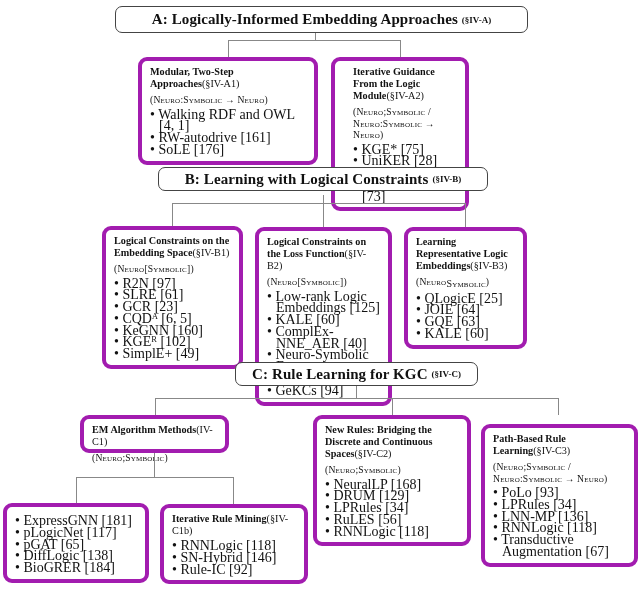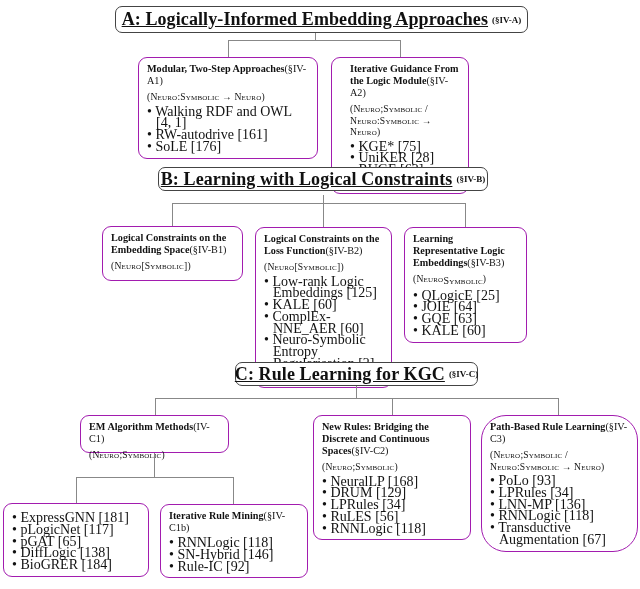--- a/index.html
+++ b/index.html
@@ -17,26 +17,26 @@
   .hline { height: 1px; }
   
   .sec-box {
     position: absolute;
     border: 1.2px solid #444;
     border-radius: 7px;
     background: #fff;
     display: flex; align-items: center; justify-content: center;
     white-space: nowrap;
   }
-  .sec-title { font-weight: bold; font-size: 18px; letter-spacing: 0.1px; text-decoration: underline; }
+  .sec-title { font-weight: bold; font-size: 15px; letter-spacing: 0.1px; }
   .sec-ref { font-weight: bold; font-size: 9px; margin-left: 4px; }
   
   .node {
     position: absolute;
-    border: 1px solid #a21caf;
+    border: 4px solid #a21caf;
     border-radius: 9px;
     background: #fff;
     padding: 5px 7px 5px 8px;
   }
   .node-title { font-weight: bold; font-size: 10.2px; line-height: 12px; }
   .node-ref { font-weight: normal; font-size: 10.2px; }
   .paradigm {
     font-size: 9.6px; line-height: 11.5px;
     margin: 4px 0 3px 0;
     font-variant: small-caps;
@@ -97,29 +97,38 @@
 
   <div class="vline" style="left:323px; top:195px; height:8px;"></div>
   <div class="hline" style="left:172px; top:203px; width:294px;"></div>
   <div class="vline" style="left:172px; top:203px; height:23px;"></div>
   <div class="vline" style="left:323px; top:203px; height:24px;"></div>
   <div class="vline" style="left:465px; top:203px; height:24px;"></div>
 
   <div class="node" style="left:102px; top:226px; width:141px;">
     <div class="node-title"><span>Logical Constraints on the Embedding Space</span><span class="node-ref">(§IV-B1)</span></div>
     <div class="paradigm">(Neuro[Symbolic])</div>
+    <ul class="methods">
+      <li>R2N [97]</li>
+      <li>SLRE [61]</li>
+      <li>GCR [23]</li>
+      <li>CQDᴬ [6, 5]</li>
+      <li>KeGNN [160]</li>
+      <li>KGEᴿ [102]</li>
+      <li>SimplE+ [49]</li>
+    </ul>
   </div>
 
   <div class="node" style="left:255px; top:227px; width:137px;">
     <div class="node-title"><span>Logical Constraints on the Loss Function</span><span class="node-ref">(§IV-B2)</span></div>
     <div class="paradigm">(Neuro[Symbolic])</div>
     <ul class="methods">
       <li>Low-rank Logic Embeddings [125]</li>
       <li>KALE [60]</li>
-      <li>ComplEx-NNE_AER [60]</li>
+      <li>ComplEx-NNE_AER [40]</li>
       <li>Neuro-Symbolic Entropy Regularisation [2]</li>
       <li>GeKCs [94]</li>
     </ul>
   </div>
 
   <div class="node" style="left:404px; top:227px; width:123px;">
     <div class="node-title"><span>Learning Representative Logic Embeddings</span><span class="node-ref">(§IV-B3)</span></div>
     <div class="paradigm"><span>(Neuro</span><span class="subscript">Symbolic</span><span>)</span></div>
     <ul class="methods">
       <li>QLogicE [25]</li>
@@ -150,21 +159,21 @@
     <div class="paradigm">(Neuro;Symbolic)</div>
     <ul class="methods">
       <li>NeuralLP [168]</li>
       <li>DRUM [129]</li>
       <li>LPRules [34]</li>
       <li>RuLES [56]</li>
       <li>RNNLogic [118]</li>
     </ul>
   </div>
 
-  <div class="node" style="left:481px; top:415px; width:157px;border-radius:25px;">
+  <div class="node" style="left:481px; top:424px; width:157px;">
     <div class="node-title"><span>Path-Based Rule Learning</span><span class="node-ref">(§IV-C3)</span></div>
     <div class="paradigm">(Neuro;Symbolic / Neuro:Symbolic → Neuro)</div>
     <ul class="methods">
       <li>PoLo [93]</li>
       <li>LPRules [34]</li>
       <li>LNN-MP [136]</li>
       <li>RNNLogic [118]</li>
       <li>Transductive Augmentation [67]</li>
     </ul>
   </div>

